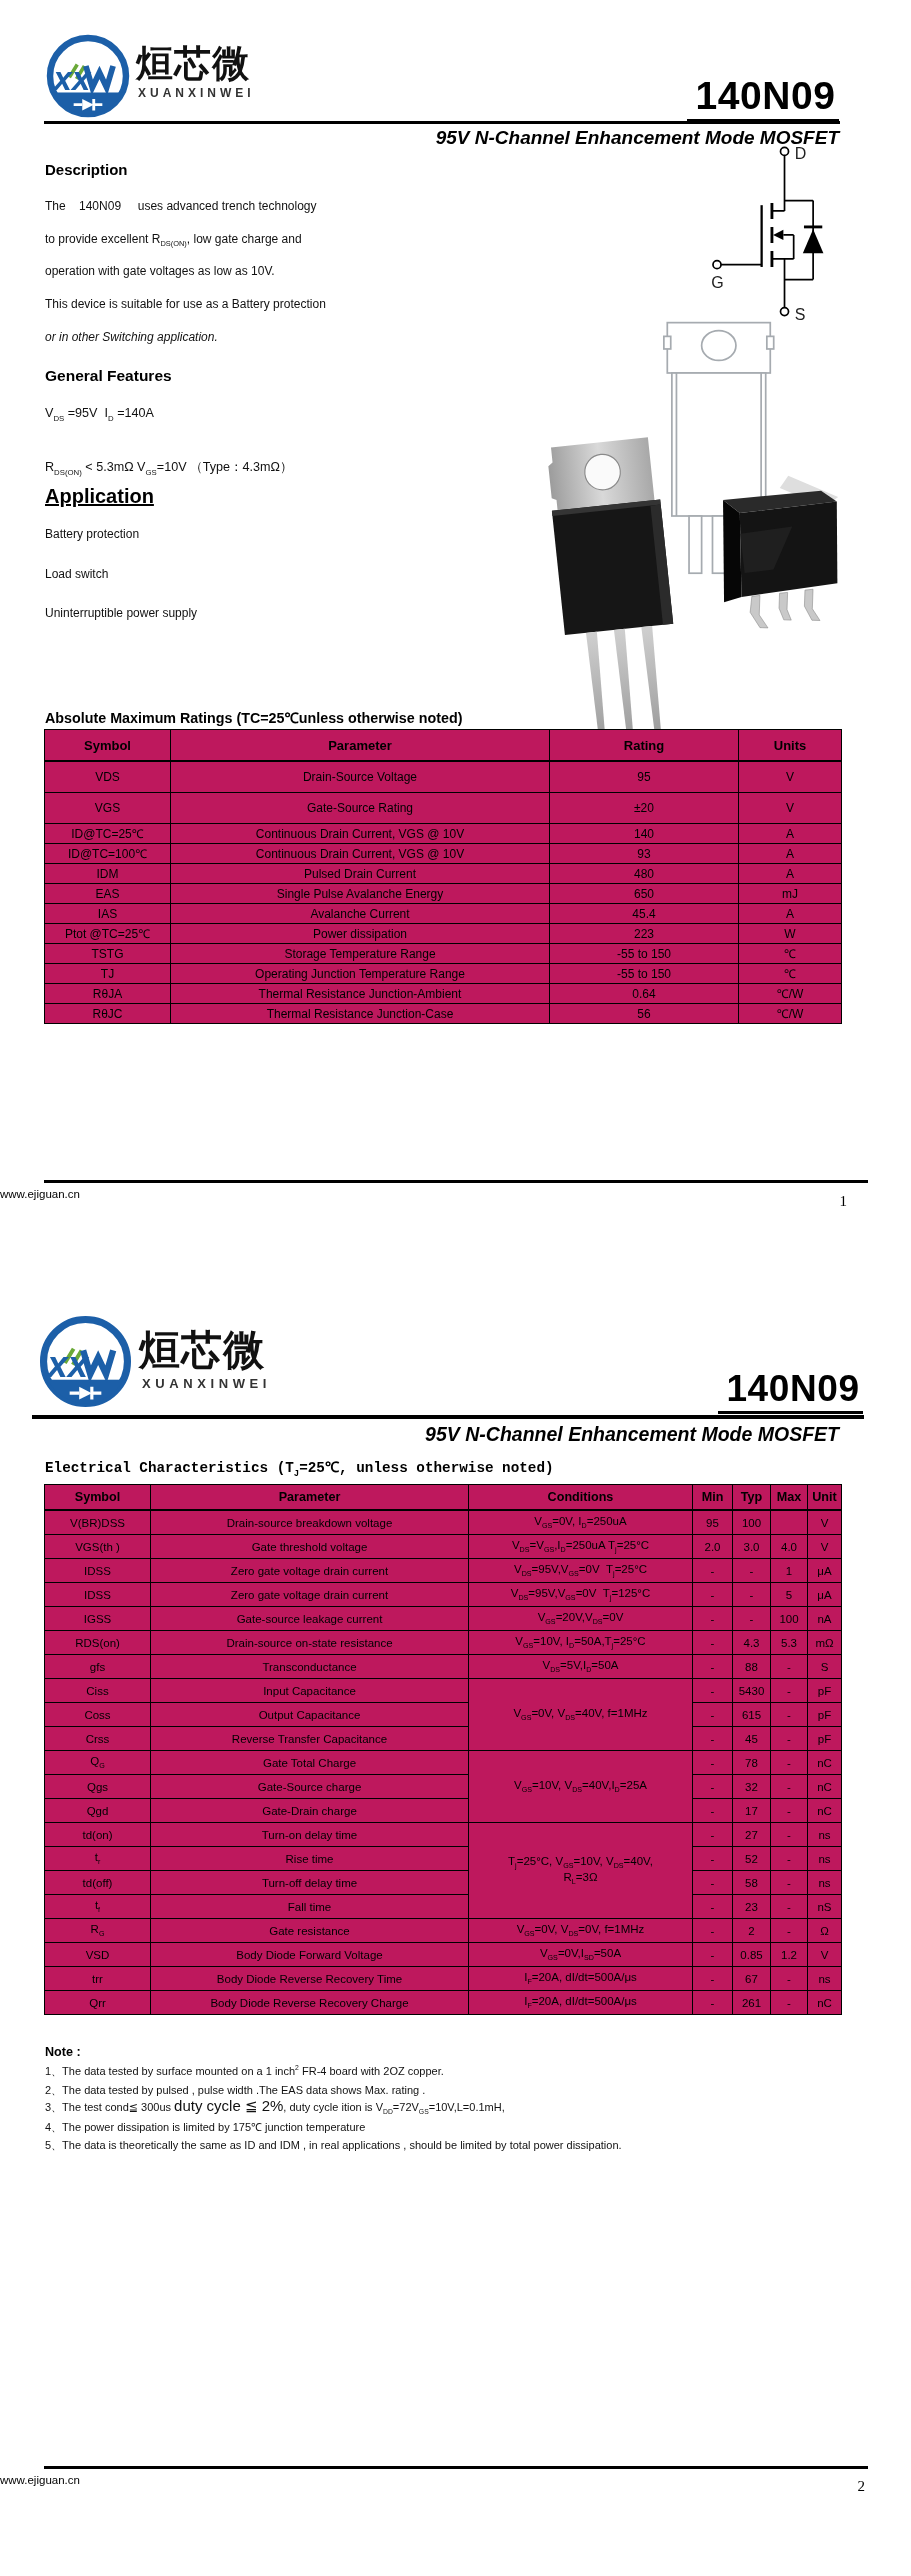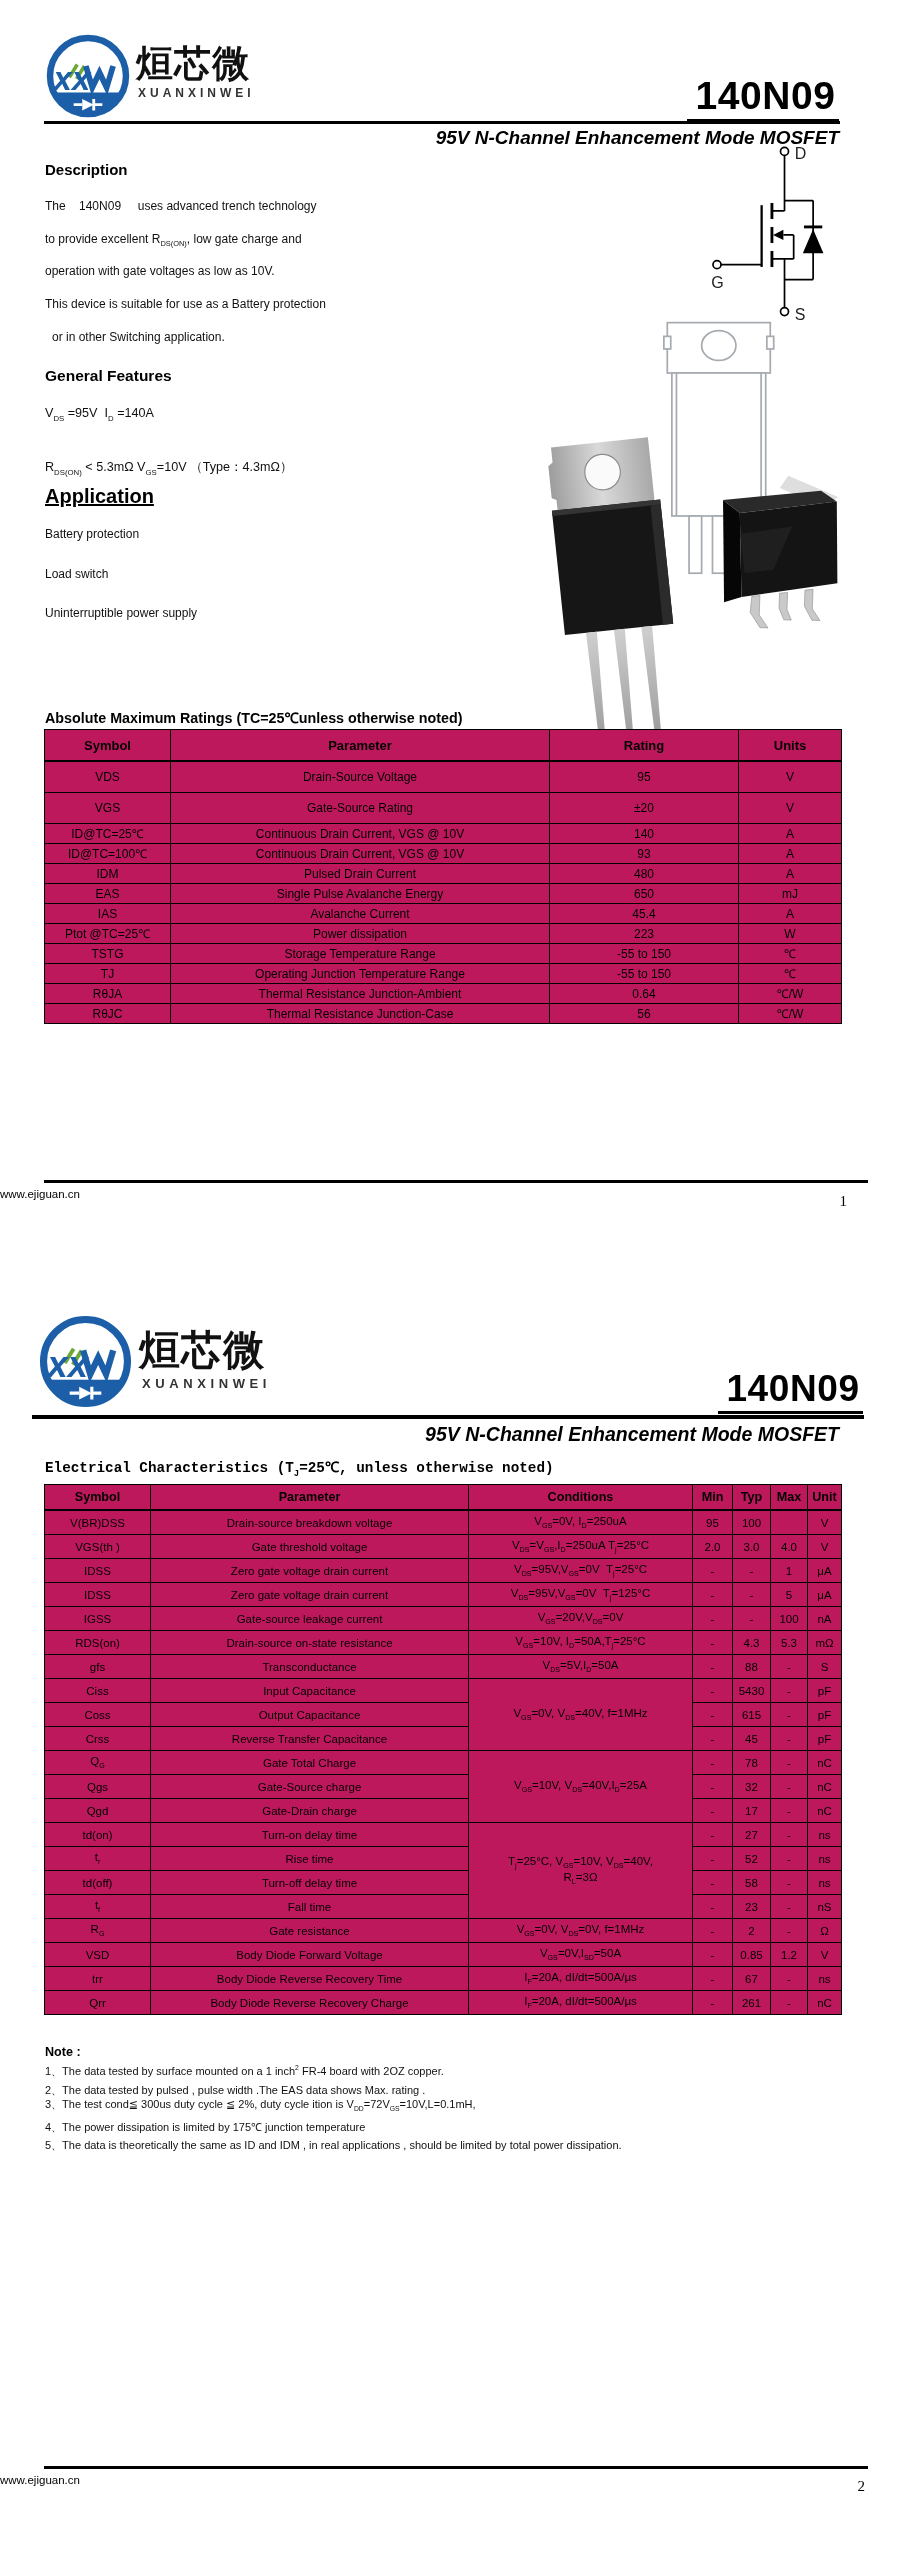--- a/index.html
+++ b/index.html
@@ -44,21 +44,21 @@
   #table1 thead th{font-size:13px; height:30px;}
   #table1 td{height:19px;}
   #table1 tr.r-tall td{height:30px;}
   #table2{position:absolute; left:44px; top:1484px; width:797px; font-size:11.5px;}
   #table2 thead th{font-size:12.6px; height:24px;}
   #table2 td{height:23px;}
 
   
   .note-head{position:absolute; left:45px; top:2045px; font-size:12.6px; font-weight:bold;}
   .noteline{position:absolute; left:45px; font-size:11px; color:#111;}
-  .n3big{font-size:11px;}
+  .n3big{font-size:15px;}
 
   
   .f-url{position:absolute; left:0; width:100%; text-align:left; font-size:11.5px;}
   .f-page{position:absolute; font-size:15px; font-family:"Liberation Serif", serif;}
 
   .g-abs{position:absolute;}
 </style>
 </head>
 <body>
 
@@ -87,21 +87,21 @@
 
   <div class="pn pn1">140N09</div>
   <div class="rule" style="left:44px; top:121px; width:796px; height:3.4px;"></div>
   <div class="subtitle subtitle1">95V N-Channel Enhancement Mode MOSFET</div>
 
   <div class="h-sec" style="left:45px; top:161px;">Description</div>
   <div class="bodyline" style="left:45px; top:199px;">The&nbsp;&nbsp;&nbsp;&nbsp;140N09&nbsp;&nbsp;&nbsp;&nbsp;&nbsp;uses advanced trench technology</div>
   <div class="bodyline" style="left:45px; top:232px;">to provide excellent R<sub>DS(ON)</sub>, low gate charge and</div>
   <div class="bodyline" style="left:45px; top:264px;">operation with gate voltages as low as 10V.</div>
   <div class="bodyline" style="left:45px; top:297px;">This device is suitable for use as a Battery protection</div>
-  <div class="bodyline" style="left:52px; top:330px;">or in other Switching application.</div>
+  <div class="bodyline" style="left:45px; top:330px;font-style:italic;">or in other Switching application.</div>
 
   <div class="h-sec" style="left:45px; top:367px; font-size:15.5px;">General Features</div>
   <div class="featline" style="left:45px; top:406px;">V<sub>DS</sub> =95V&nbsp;&nbsp;I<sub>D</sub> =140A</div>
   <div class="featline" style="left:45px; top:445px;margin-top:14px;">R<sub>DS(ON)</sub> &lt; 5.3mΩ V<sub>GS</sub>=10V （Type：4.3mΩ）</div>
 
   <div class="h-sec" style="left:45px; top:485px; font-size:20px;text-decoration:underline;">Application</div>
   <div class="bodyline" style="left:45px; top:527px;">Battery protection</div>
   <div class="bodyline" style="left:45px; top:567px;">Load switch</div>
   <div class="bodyline" style="left:45px; top:606px;">Uninterruptible power supply</div>
 

